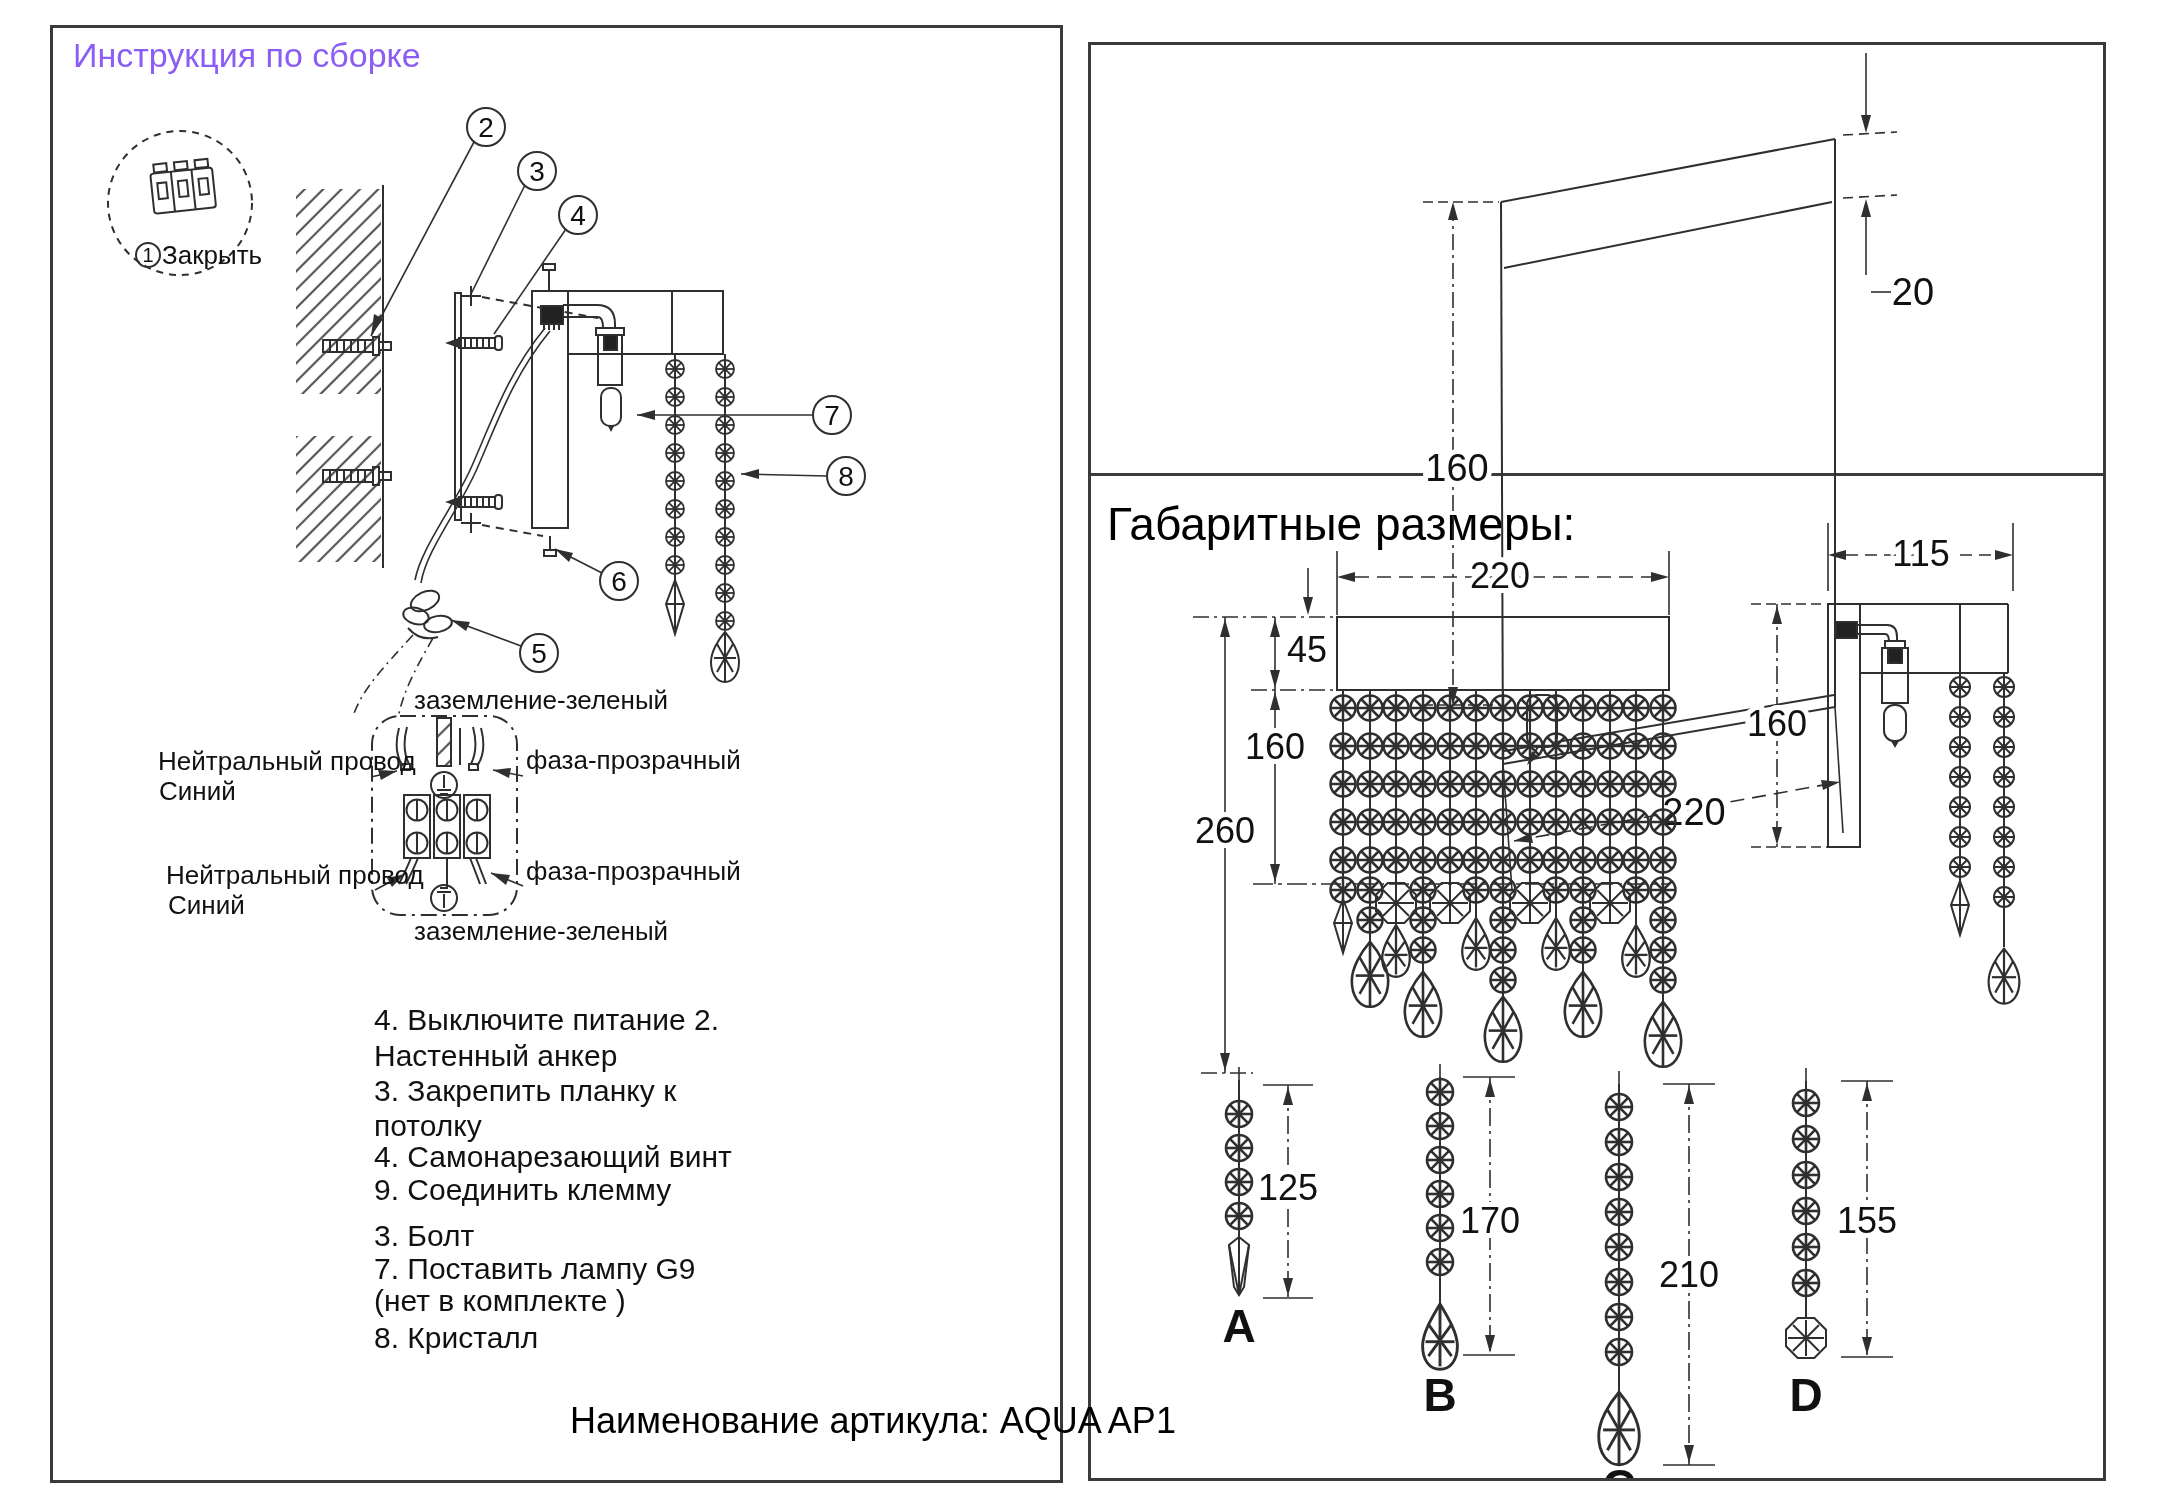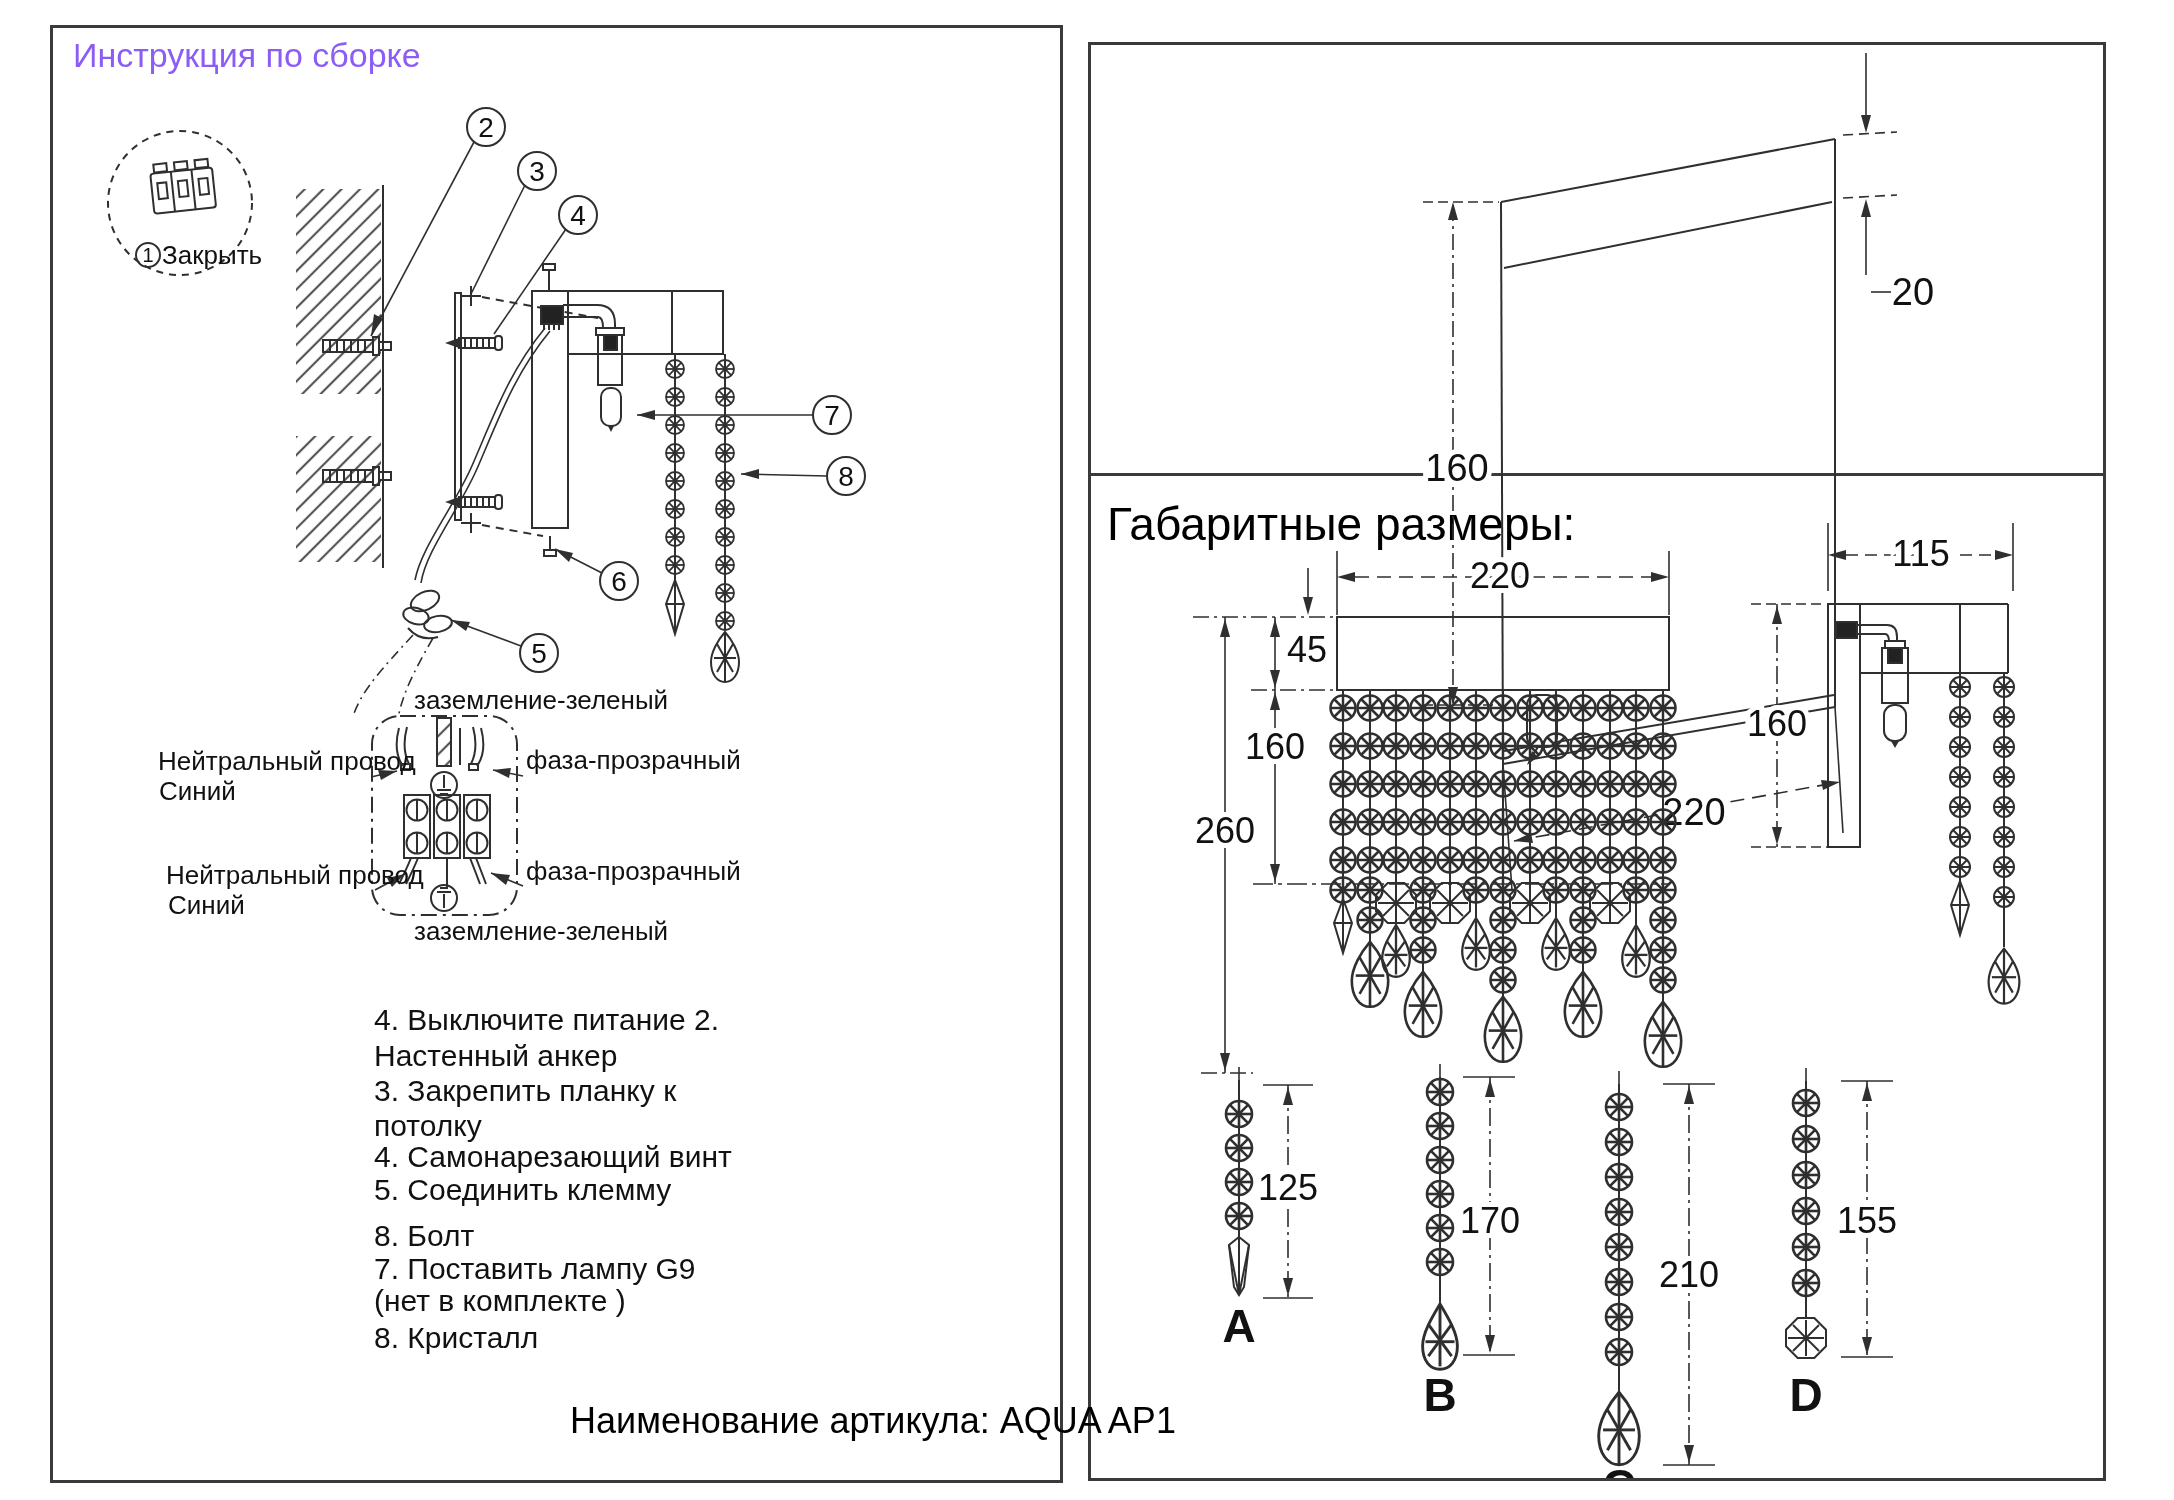--- a/index.html
+++ b/index.html
@@ -313,22 +313,22 @@
         <use href="#bead" transform="translate(672,593) scale(0.9)"></use>
         <use href="#bell" transform="translate(672,628) scale(1)"></use>
       </g>
   </svg>
 
   <div class="step" style="left:321px;top:975px">4. Выключите питание 2.</div>
   <div class="step" style="left:321px;top:1011px">Настенный анкер</div>
   <div class="step" style="left:321px;top:1046px">3. Закрепить планку к</div>
   <div class="step" style="left:321px;top:1081px">потолку</div>
   <div class="step" style="left:321px;top:1112px">4. Самонарезающий винт</div>
-  <div class="step" style="left:321px;top:1145px">5. Соединить клемму</div>
-  <div class="step" style="left:321px;top:1191px">8. Болт</div>
+  <div class="step" style="left:321px;top:1145px">9. Соединить клемму</div>
+  <div class="step" style="left:321px;top:1191px">3. Болт</div>
   <div class="step" style="left:321px;top:1224px">7. Поставить лампу G9</div>
   <div class="step" style="left:321px;top:1256px">(нет в комплекте )</div>
   <div class="step" style="left:321px;top:1293px">8. Кристалл</div>
 </div>
 
 <div class="panel" id="panelR">
   <div class="rtitle" id="rtitle2">Габаритные размеры:</div>
   <div class="divider"></div>
 
   <svg id="svgR" width="1012" height="1433" viewBox="0 0 1012 1433">

